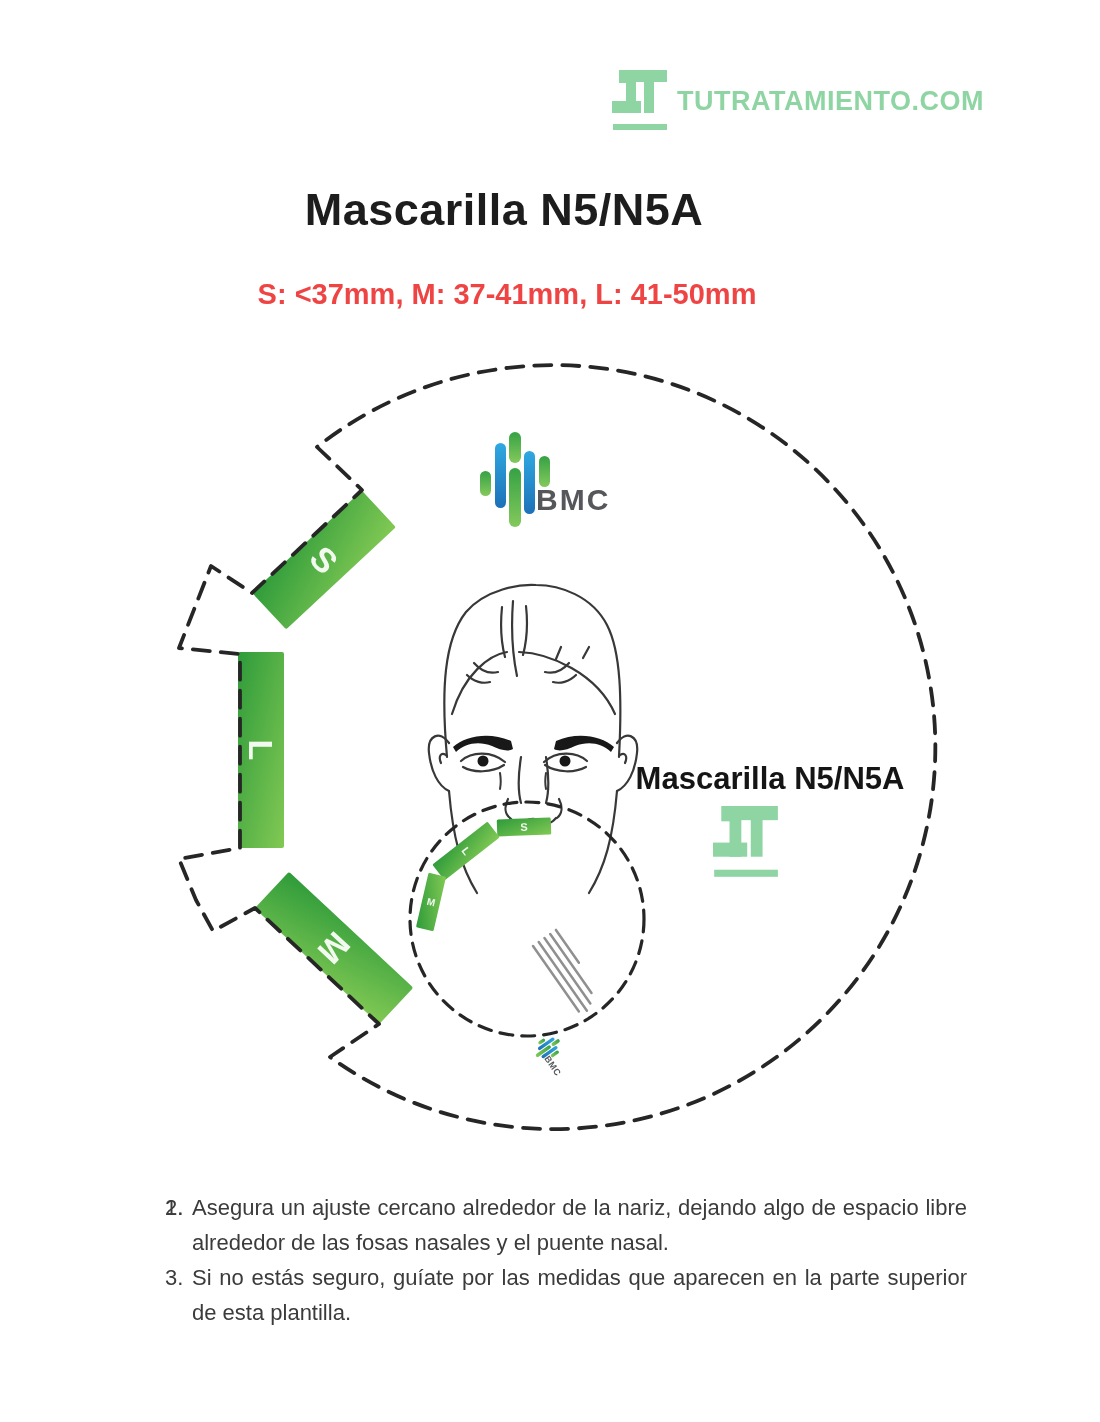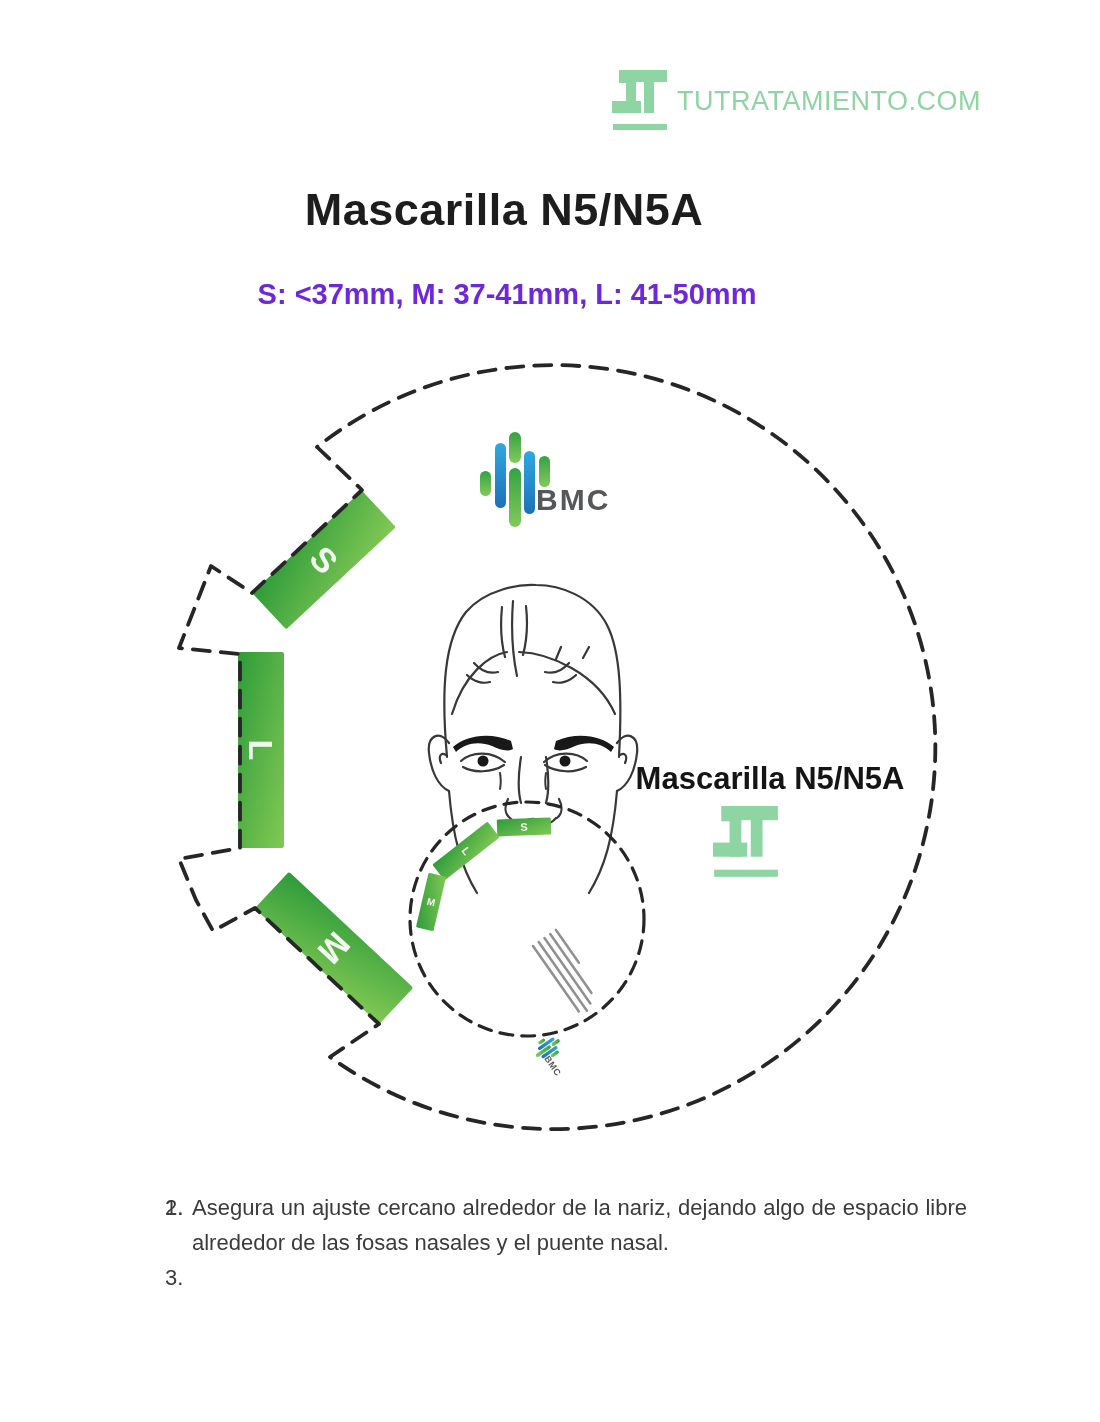--- a/index.html
+++ b/index.html
@@ -4,31 +4,31 @@
 <style>
   html,body{margin:0;padding:0;background:#ffffff;}
   #page{
     position:relative;width:1100px;height:1422px;background:#ffffff;overflow:hidden;
     font-family:"Liberation Sans", sans-serif;
   }
   
   .brand{position:absolute;left:612px;top:70px;display:flex;align-items:center;}
   .brand svg{display:block;}
   .wordmark{
-    margin-left:9px;font-size:27px;font-weight:normal;letter-spacing:.5px;
+    margin-left:9px;font-size:27px;font-weight:bold;letter-spacing:.5px;
     color:#8ed5a3;white-space:nowrap;
   }
   
   .title{
     position:absolute;left:0;top:184px;width:1008px;text-align:center;
     font-size:45px;font-weight:bold;color:#1d1d1d;letter-spacing:.5px;
   }
   .subtitle{
     position:absolute;left:0;top:278px;width:1014px;text-align:center;
-    font-size:29px;font-weight:bold;color:#6d28d9;
+    font-size:29px;font-weight:bold;color:#ef4444;
   }
   
   #tpl{position:absolute;left:0;top:0;}
   
   .instructions{
     position:absolute;left:165px;top:1190px;width:802px;
     font-size:22px;line-height:35px;color:#3b3b3b;
   }
   .ins-item{position:relative;padding-left:27px;text-align:justify;}
   .ins-num{position:absolute;left:0;top:0;}
@@ -154,16 +154,17 @@
   <div class="instructions">
     <div class="ins-item">
       <span class="ins-num">1.</span>
     </div>
     <div class="ins-item">
       <span class="ins-num">2.</span>
       <span>Asegura un ajuste cercano alrededor de la nariz, dejando algo de espacio libre alrededor de las fosas nasales y el puente nasal.</span>
     </div>
     <div class="ins-item">
       <span class="ins-num">3.</span>
+      <span>Si no estás seguro, guíate por las medidas que aparecen en la parte superior de esta plantilla.</span>
     </div>
   </div>
 
 </div>
 
 </body></html>

